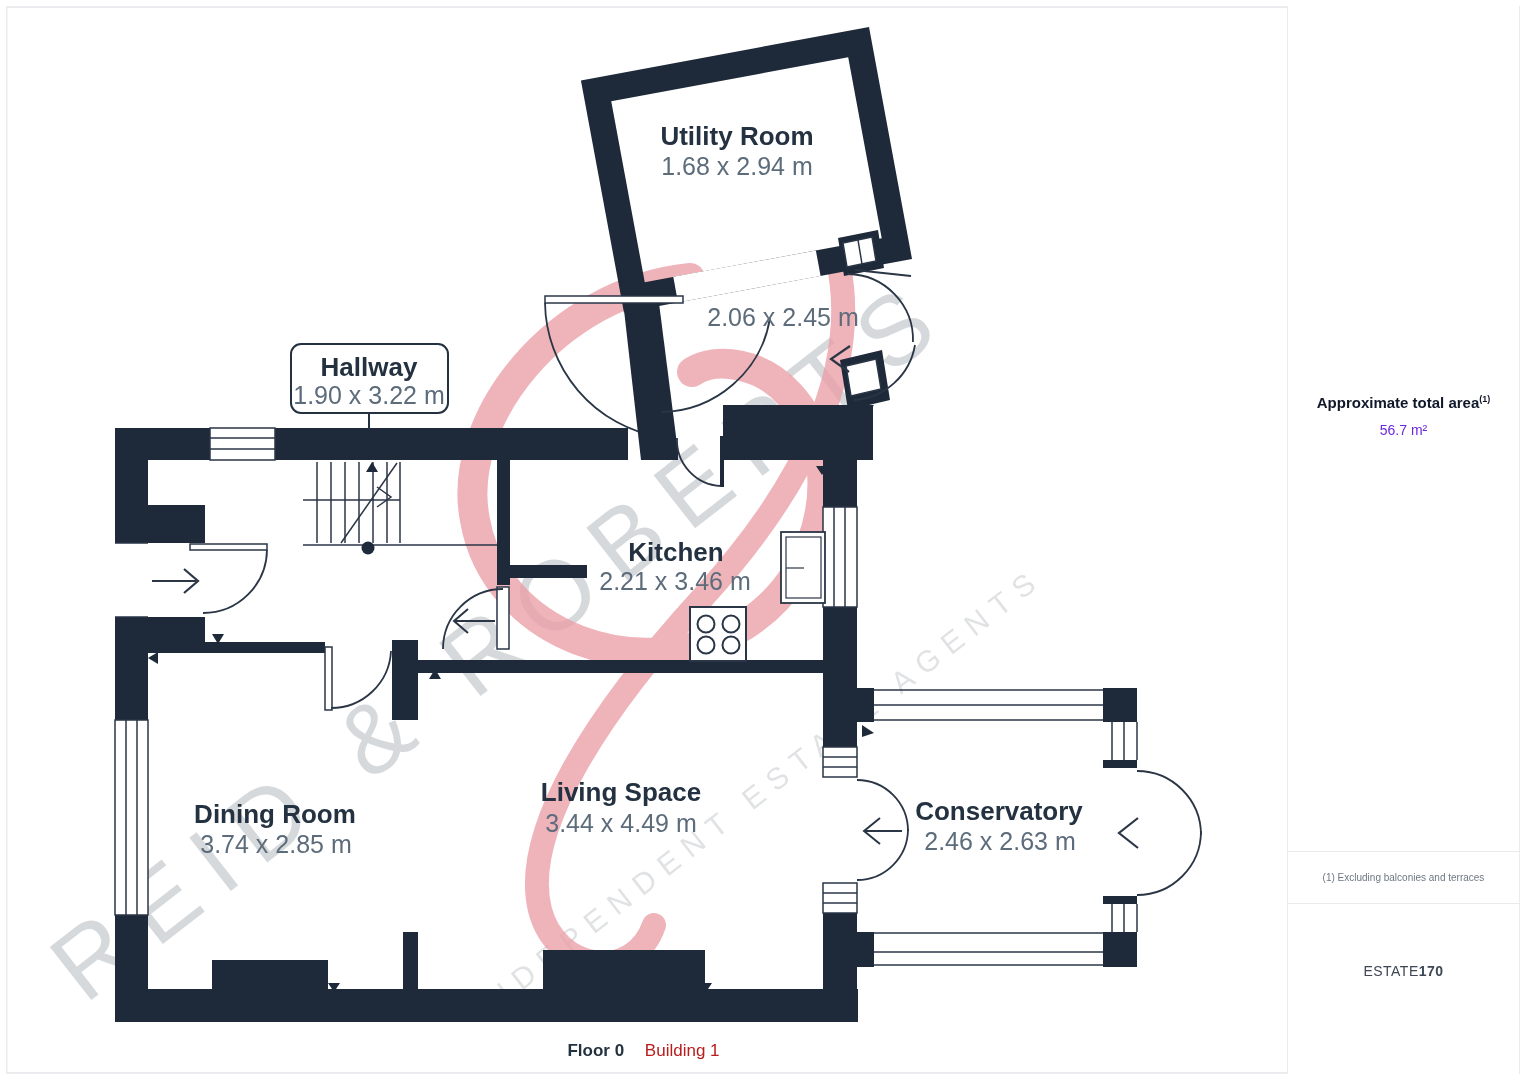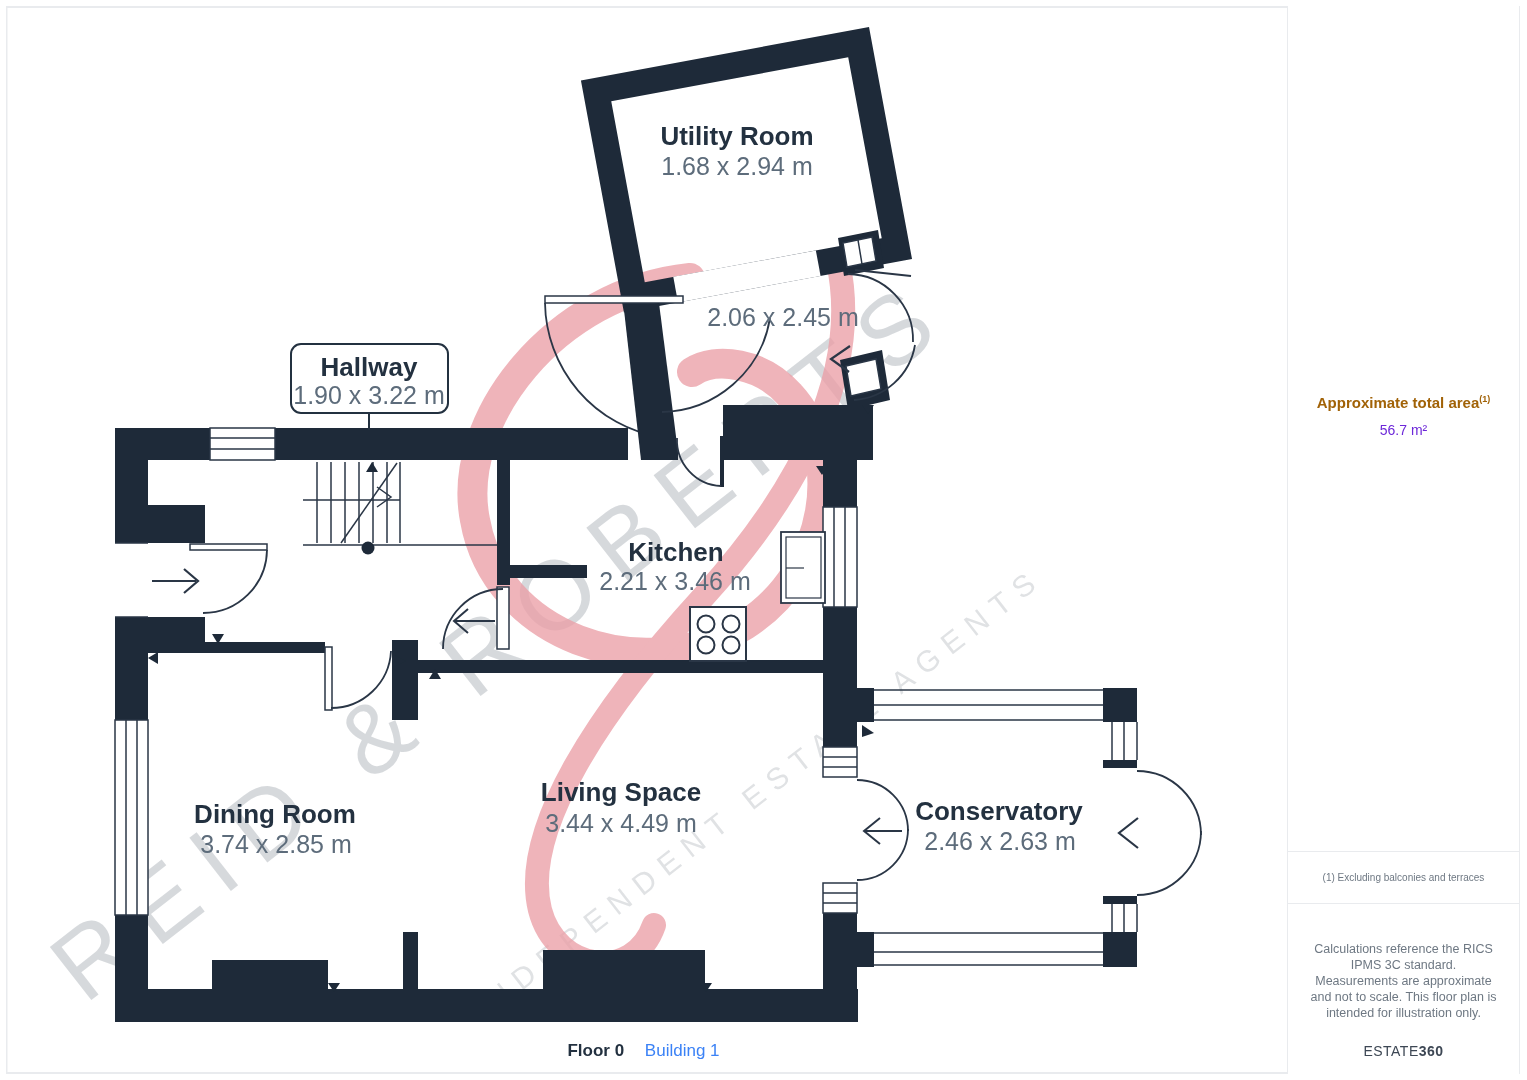--- a/index.html
+++ b/index.html
@@ -4,35 +4,35 @@
 <style>
   html,body{margin:0;padding:0;background:#ffffff;}
   .page{position:relative;width:1527px;height:1080px;background:#ffffff;overflow:hidden;
         font-family:"Liberation Sans",sans-serif;}
   svg text{font-family:"Liberation Sans",sans-serif;}
   .rtitle{font-weight:bold;font-size:26px;fill:#233140;}
   .rdims{font-size:25px;fill:#5d6c7b;}
   .sidebar{position:absolute;left:1288px;top:6px;width:231px;height:1068px;background:#ffffff;
            border-right:1px solid #e9ebee;}
   .area-block{position:absolute;top:388px;left:0;width:100%;text-align:center;}
-  .area-title{font-size:15px;font-weight:bold;color:#a16207;}
+  .area-title{font-size:15px;font-weight:bold;color:#0f172a;}
   .area-title sup{font-size:9px;}
   .area-value{margin-top:11px;font-size:14px;color:#6d28d9;}
   .note1-block{position:absolute;top:845px;left:0;width:100%;
                border-top:1px solid #e9ebee;border-bottom:1px solid #e9ebee;
                padding:20px 14px;box-sizing:border-box;text-align:center;
                font-size:10px;color:#6e7883;}
   .note2-block{position:absolute;top:907px;left:0;width:100%;box-sizing:border-box;
                padding:28px 20px 0 20px;text-align:center;font-size:12.5px;color:#6e7883;
                line-height:1.28;}
   .brand{margin-top:22px;font-size:14px;color:#3d4754;letter-spacing:.5px;}
   .brand b{font-weight:bold;}
   .footer{position:absolute;left:0;top:1041px;width:1287px;text-align:center;font-size:17px;}
   .footer .floor{font-weight:bold;color:#233140;}
-  .footer .building{color:#3b82f6;margin-left:16px;}
+  .footer .building{color:#b91c1c;margin-left:16px;}
 </style>
 </head>
 <body>
 
 <div class="page">
 
   <svg width="1527" height="1080" viewBox="0 0 1527 1080" style="position:absolute;left:0;top:0;">
 
     <g opacity="0.35">
       <text transform="translate(85,1005) rotate(-38)" font-family="Liberation Serif, serif" font-size="98" letter-spacing="20" fill="#8d959e">REID &amp; ROBERTS</text>
@@ -275,20 +275,19 @@
     <div class="area-block">
       <div class="area-title">
         <span>Approximate total area</span><sup>(1)</sup>
       </div>
       <div class="area-value">56.7 m²</div>
     </div>
 
     <div class="note1-block">(1) Excluding balconies and terraces</div>
 
     <div class="note2-block">
-      <div>Calculations reference the RICS IPMS 3C standard. Measurements are approximate and not to scale. This floor plan is intended for illustration only.</div>
       <div class="brand">
-        <span>ESTATE</span><b>360</b>
+        <span>ESTATE</span><b>170</b>
       </div>
     </div>
   </div>
 
 </div>
 
 </body></html>

